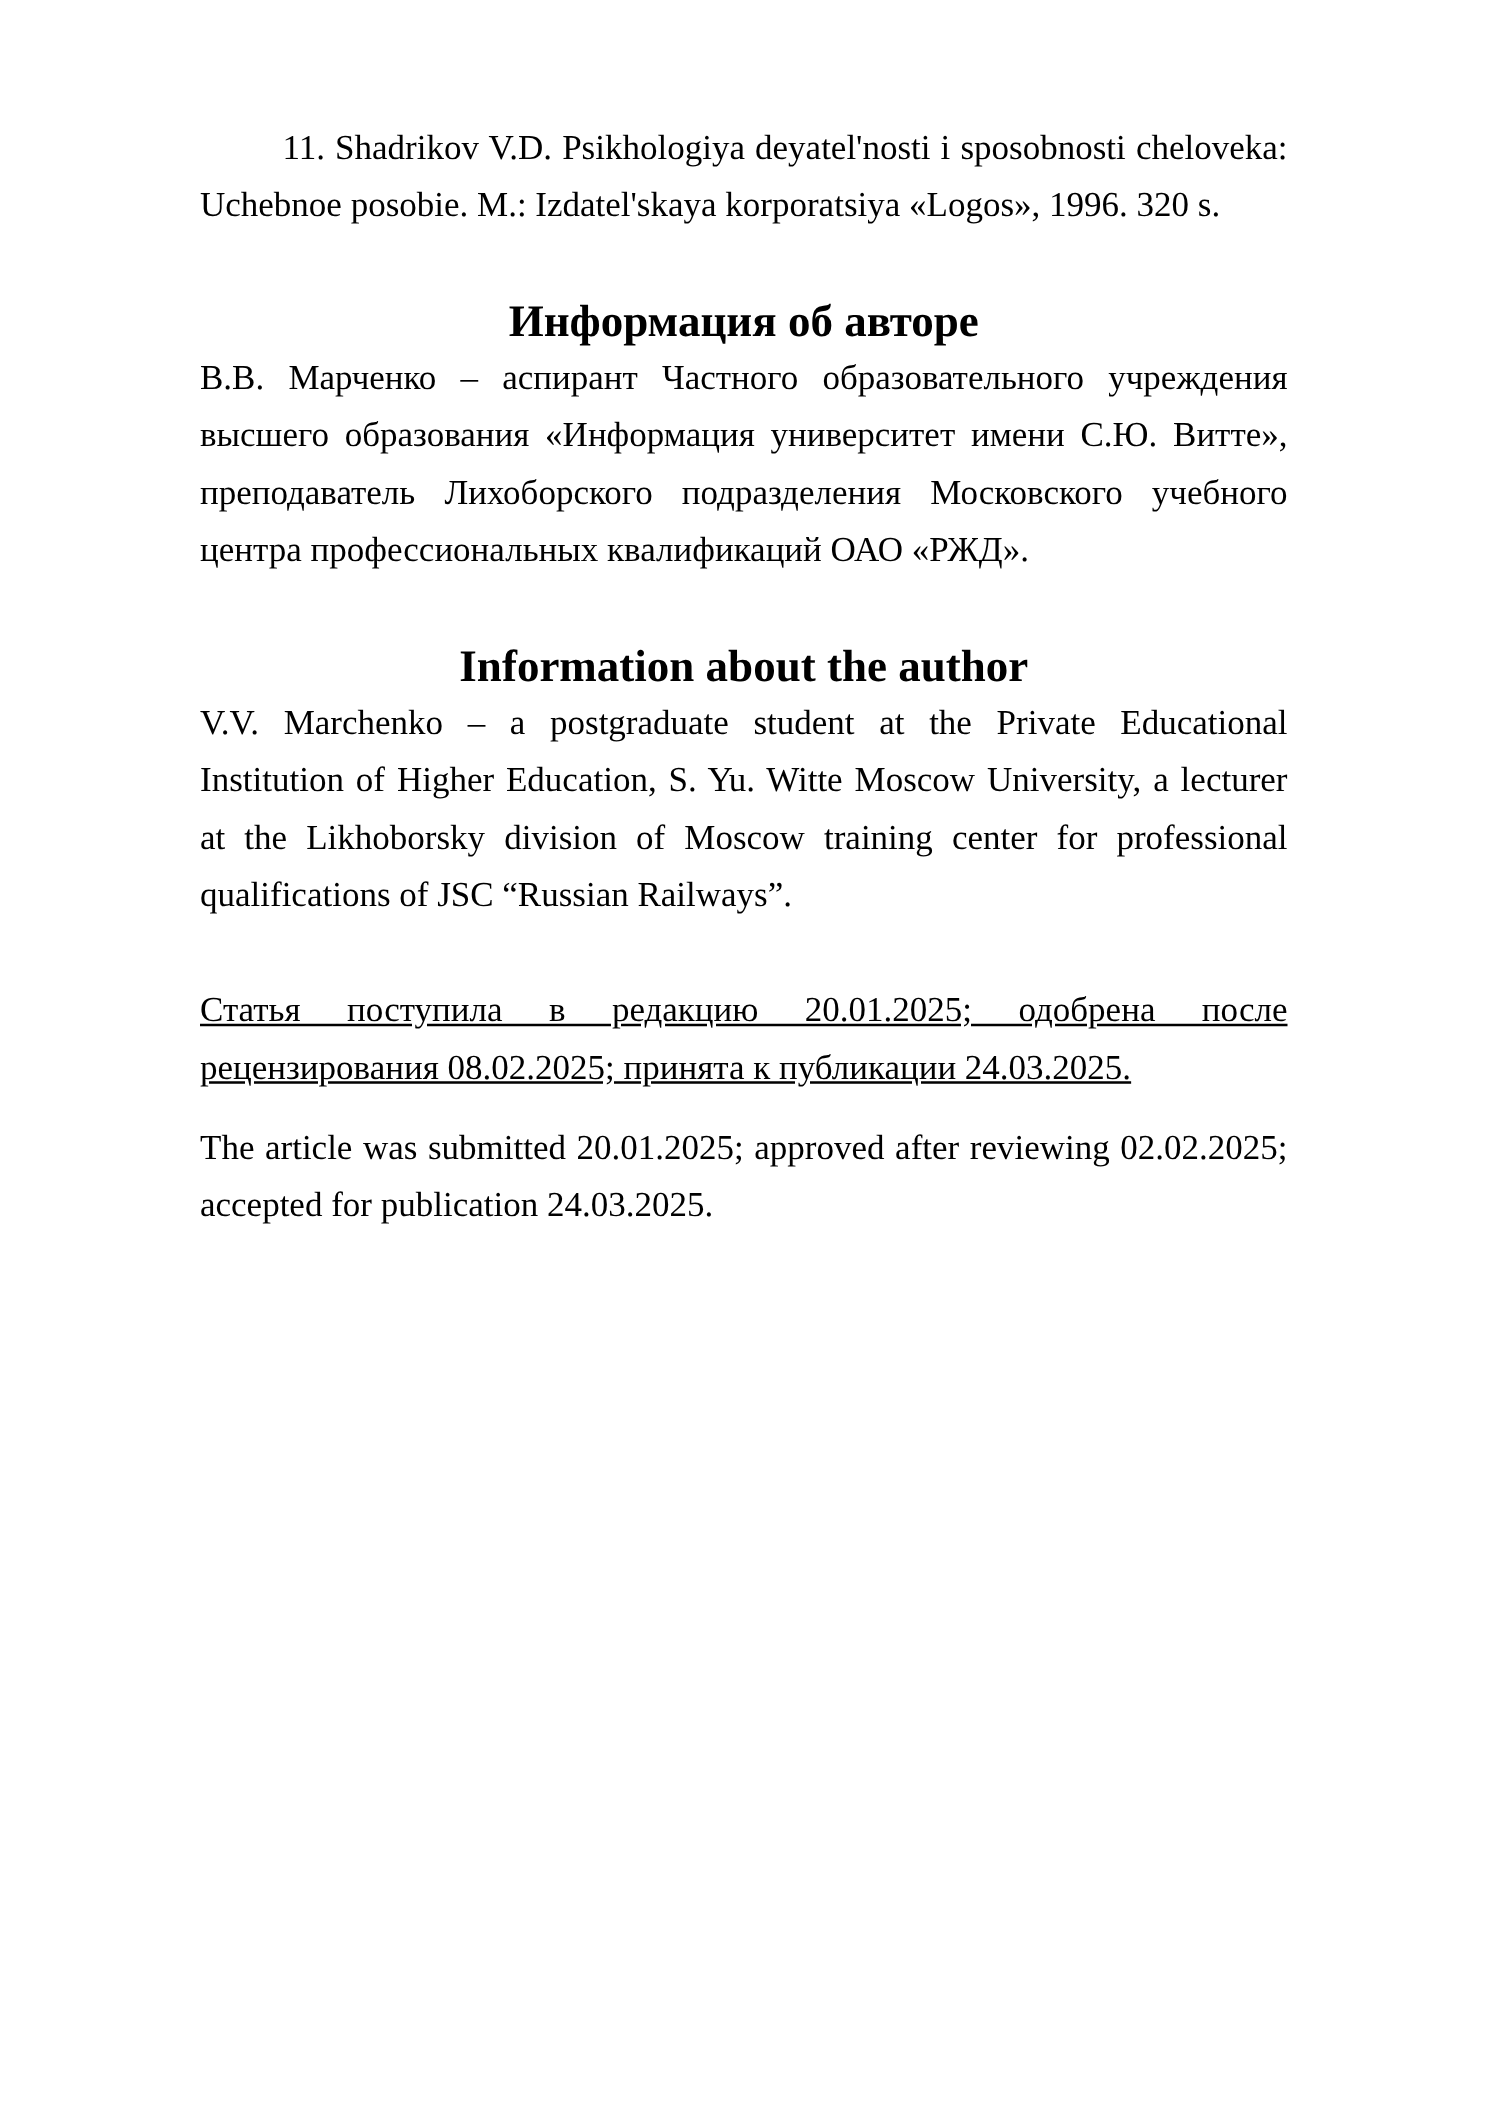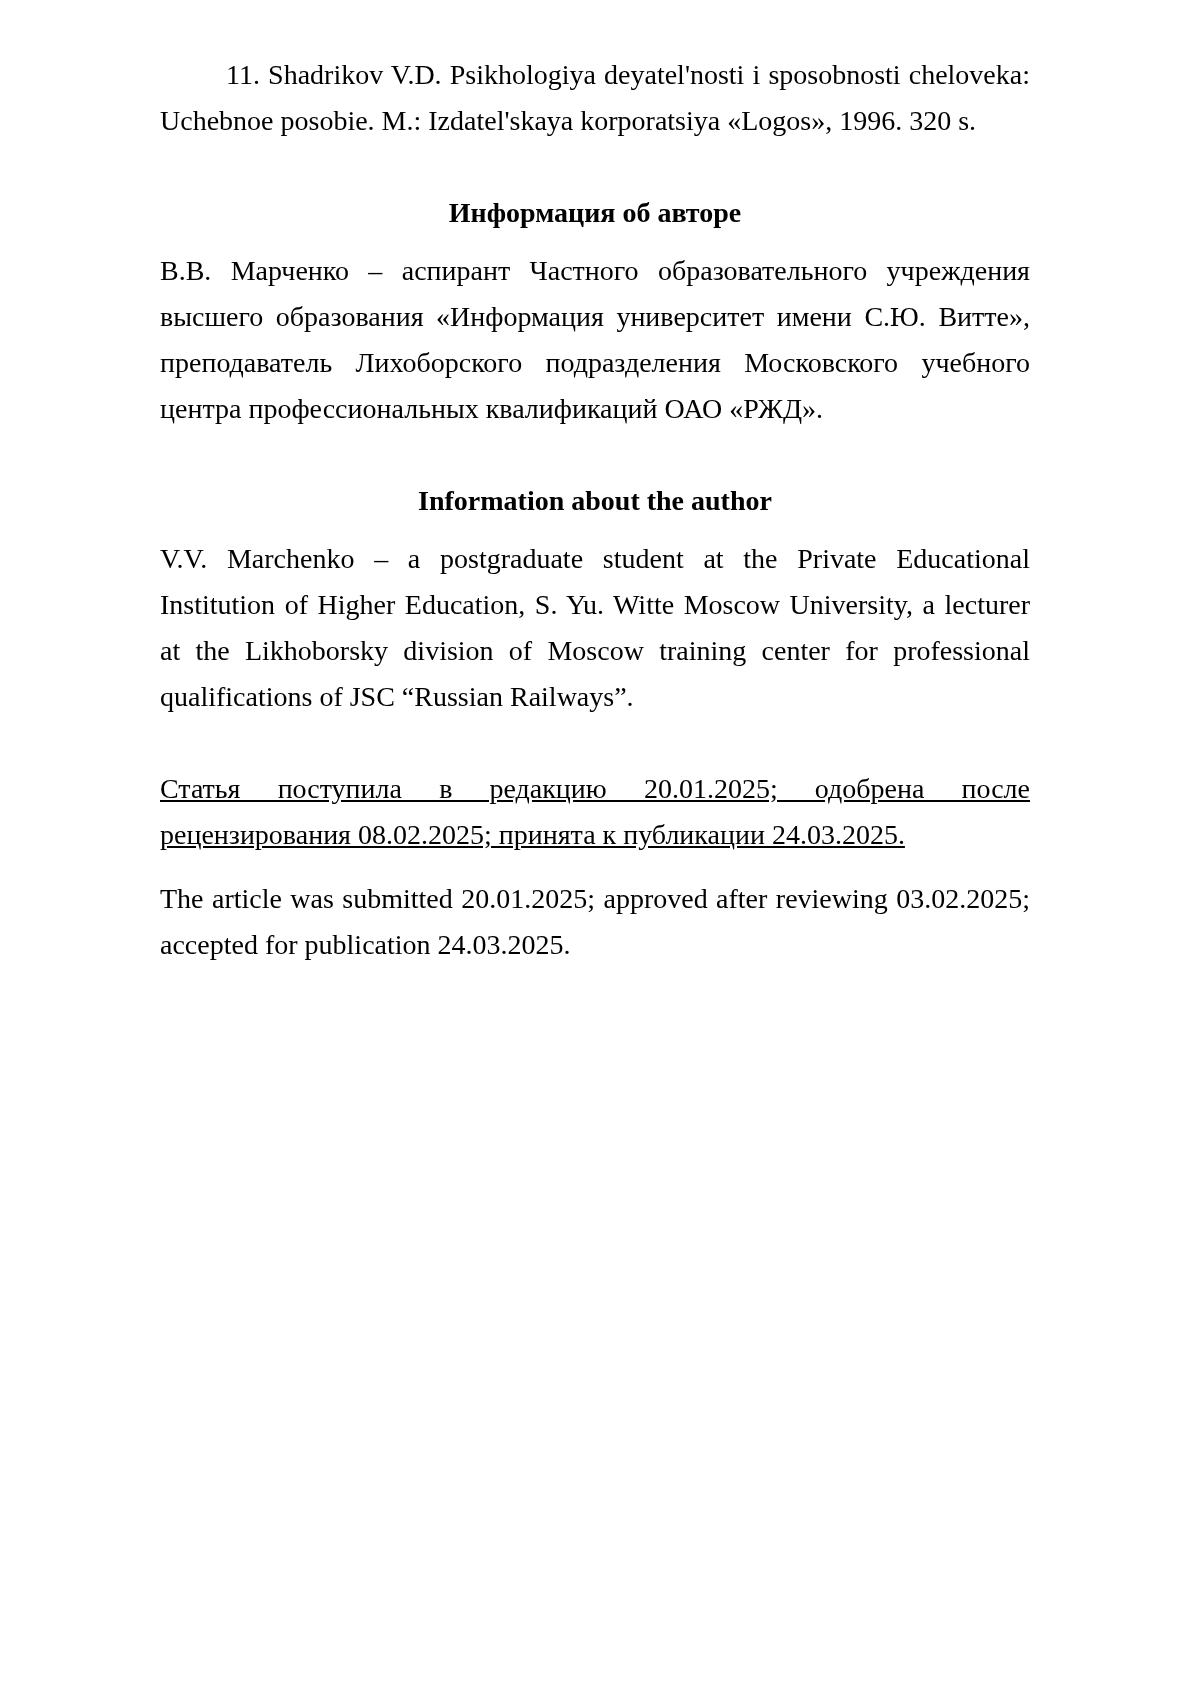--- a/index.html
+++ b/index.html
@@ -6,37 +6,37 @@
     margin: 0;
     padding: 0;
     background: #ffffff;
   }
   .page {
     position: relative;
     width: 1200px;
     height: 1270px;
     background: #ffffff;
     box-sizing: border-box;
-    padding: 52px 170px 0 160px;
+    padding: 96px 170px 0 160px;
     font-family: "Liberation Serif", "DejaVu Serif", serif;
     font-size: 28px;
     line-height: 46px;
     color: #000000;
   }
   .page p {
     margin: 0;
     text-align: justify;
   }
   .reference {
     text-indent: 66px;
   }
   .section-heading {
-    margin: 12px;
+    margin: 0;
     margin-top: 46px;
-    font-size: 28px;
+    font-size: 36px;
     line-height: 46px;
     font-weight: bold;
     text-align: center;
   }
   .gap-before {
     margin-top: 46px !important;
     text-decoration: underline;
   }
   .small-gap-before {
     margin-top: 18px !important;
@@ -52,15 +52,15 @@
   <h3 class="section-heading">Информация об авторе</h3>
 
   <p>В.В. Марченко – аспирант Частного образовательного учреждения высшего образования «Информация университет имени С.Ю. Витте», преподаватель Лихоборского подразделения Московского учебного центра профессиональных квалификаций ОАО «РЖД».</p>
 
   <h3 class="section-heading">Information about the author</h3>
 
   <p>V.V. Marchenko – a postgraduate student at the Private Educational Institution of Higher Education, S. Yu. Witte Moscow University, a lecturer at the Likhoborsky division of Moscow training center for professional qualifications of JSC “Russian Railways”.</p>
 
   <p class="gap-before">Статья поступила в редакцию 20.01.2025; одобрена после рецензирования 08.02.2025; принята к публикации 24.03.2025.</p>
 
-  <p class="small-gap-before">The article was submitted 20.01.2025; approved after reviewing 03.02.2025; accepted for publication 24.03.2025.</p>
+  <p class="small-gap-before">The article was submitted 20.01.2025; approved after reviewing 02.02.2025; accepted for publication 24.03.2025.</p>
 
 </div>
 
 </body></html>

